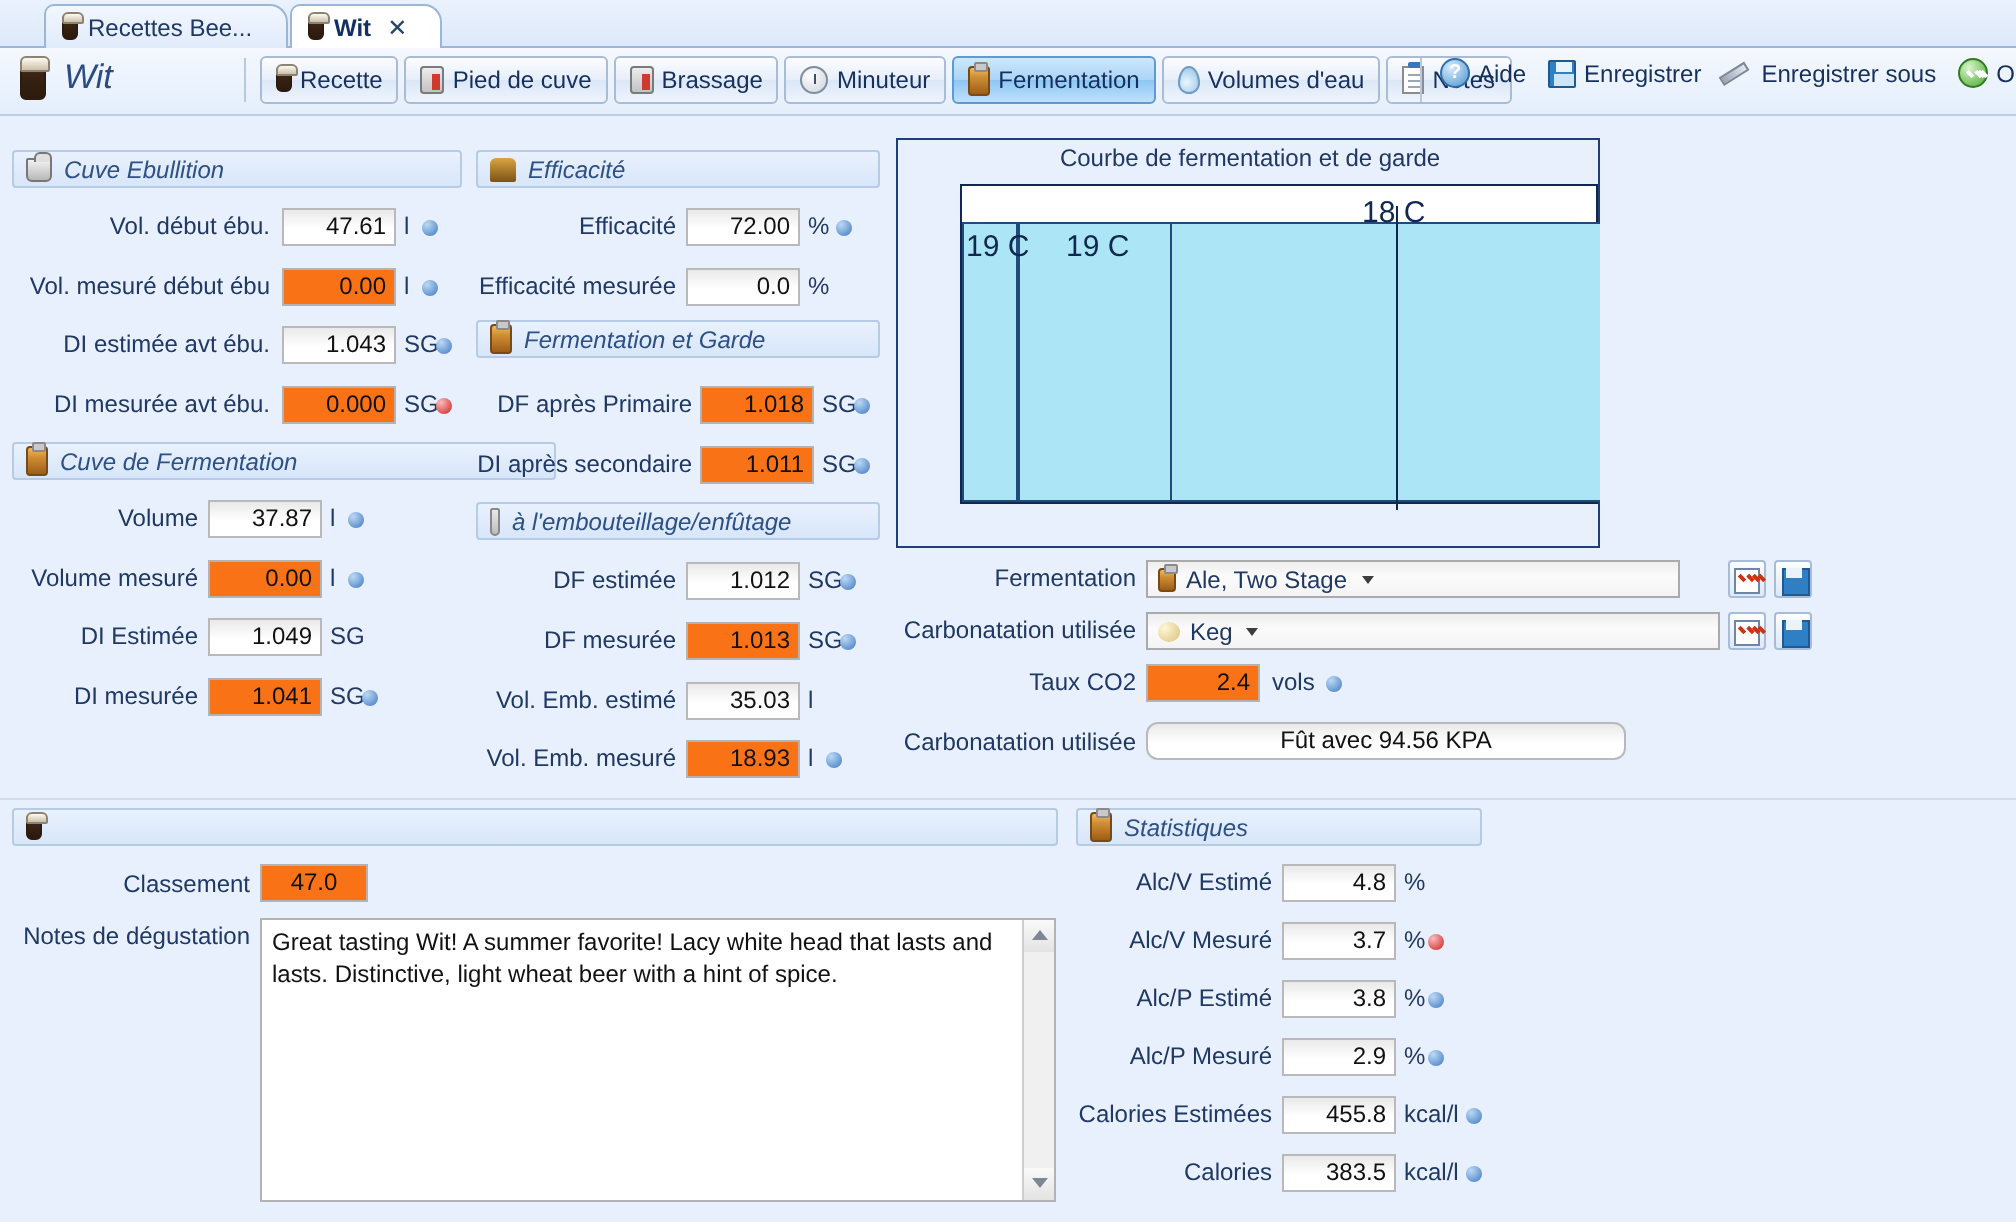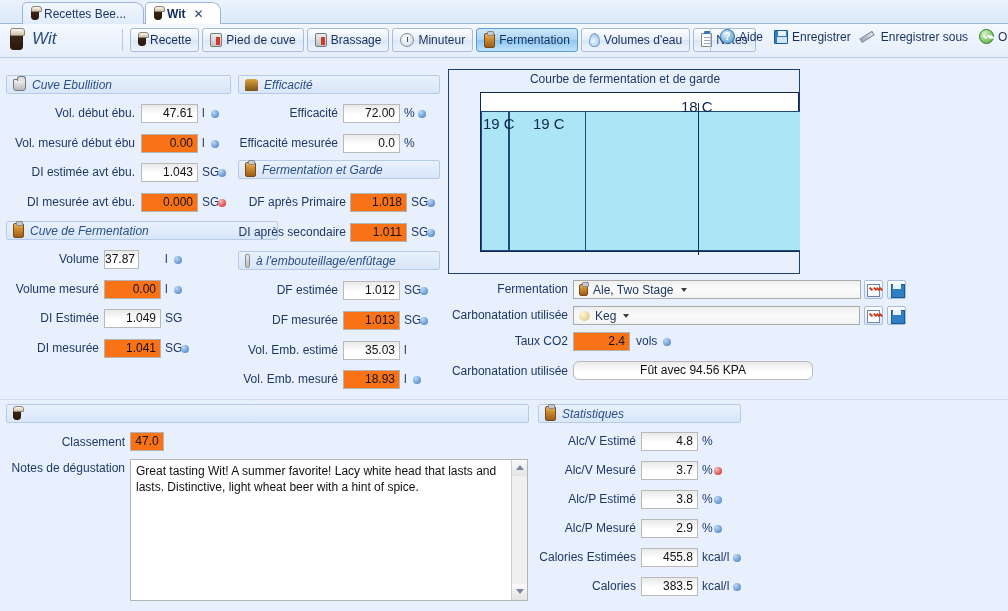--- a/index.html
+++ b/index.html
@@ -368,21 +368,21 @@
 <div class="fld-input" style="left:141px;top:193px;width:57px;">0.000</div>
 <div class="unit" style="left:202px;top:193px;">SG</div>
 <div class="dot red" style="left:218px;top:199px;"></div>
 
 <div class="grp-header" style="left:6px;top:221px;width:272px;">
   <span class="ico ico-fermenter"></span>
   <span class="t">Cuve de Fermentation</span>
 </div>
 
 <div class="fld-label" style="left:0px;top:251px;width:99px;">Volume</div>
-<div class="fld-input ro" style="left:104px;top:250px;width:35px;text-align:center;">37.87</div>
+<div class="fld-input ro" style="left:104px;top:250px;width:57px;">37.87</div>
 <div class="unit" style="left:165px;top:250px;">l</div>
 <div class="dot blue" style="left:174px;top:256px;"></div>
 
 <div class="fld-label" style="left:0px;top:281px;width:99px;">Volume mesuré</div>
 <div class="fld-input" style="left:104px;top:280px;width:57px;">0.00</div>
 <div class="unit" style="left:165px;top:280px;">l</div>
 <div class="dot blue" style="left:174px;top:286px;"></div>
 
 <div class="fld-label" style="left:0px;top:310px;width:99px;">DI Estimée</div>
 <div class="fld-input ro" style="left:104px;top:309px;width:57px;">1.049</div>
@@ -456,21 +456,21 @@
 
     <div class="ferm-block" style="left:28px;bottom:0;width:77px;height:140px;"></div>
     <div class="ferm-label" style="left:2px;top:22px;">19 C</div>
     <div class="ferm-label" style="left:52px;top:22px;">19 C</div>
     <div class="ferm-label" style="left:200px;top:5px;">18 C</div>
     <div id="chart-tick" style="left:217px;top:10px;height:152px;"></div>
   </div>
 </div>
 
 <div class="fld-label" style="left:450px;top:281px;width:118px;">Fermentation</div>
-<div class="combo" style="left:573px;top:280px;width:288px;">
+<div class="combo" style="left:573px;top:280px;width:267px;">
   <span class="ico ico-fermenter" style="width:9px;height:12px;"></span>
   <span>Ale, Two Stage</span>
   <span class="caret"></span>
 </div>
 <div class="sqbtn chk" style="left:864px;top:280px;"></div>
 <div class="sqbtn dsk" style="left:887px;top:280px;"></div>
 
 <div class="fld-label" style="left:450px;top:307px;width:118px;">Carbonatation utilisée</div>
 <div class="combo" style="left:573px;top:306px;width:287px;">
   <span class="ico" style="width:11px;height:10px;background:radial-gradient(circle at 30% 30%,#fff7d8,#d8c27a);border-radius:50%;"></span>
@@ -488,21 +488,21 @@
 <div class="fld-label" style="left:450px;top:363px;width:118px;">Carbonatation utilisée</div>
 <div class="fld-input ro" style="left:573px;top:361px;width:240px;text-align:center;padding-left:4px;border-radius:6px;">Fût avec 94.56 KPA</div>
 
 <div id="mid-divider"></div>
 
 <div class="grp-header" style="left:6px;top:404px;width:523px;">
   <span class="beer sm"></span>
 </div>
 
 <div class="fld-label" style="left:0px;top:434px;width:125px;">Classement</div>
-<div class="fld-input" style="left:130px;top:432px;width:34px;text-align:center;padding-right:0;">47.0</div>
+<div class="fld-input" style="left:130px;top:432px;width:54px;text-align:center;padding-right:0;">47.0</div>
 
 <div class="fld-label" style="left:0px;top:460px;width:125px;">Notes de dégustation</div>
 <div id="notes-ta">
   <div id="notes-text">Great tasting Wit!  A summer favorite! Lacy white head that lasts and lasts. Distinctive, light wheat beer with a hint of spice.</div>
   <div id="notes-sb">
     <div class="sb-arrow sb-up" style="top:0;">
         <span class="tri"></span>
       </div>
     <div class="sb-arrow sb-dn" style="bottom:0;">
         <span class="tri"></span>

